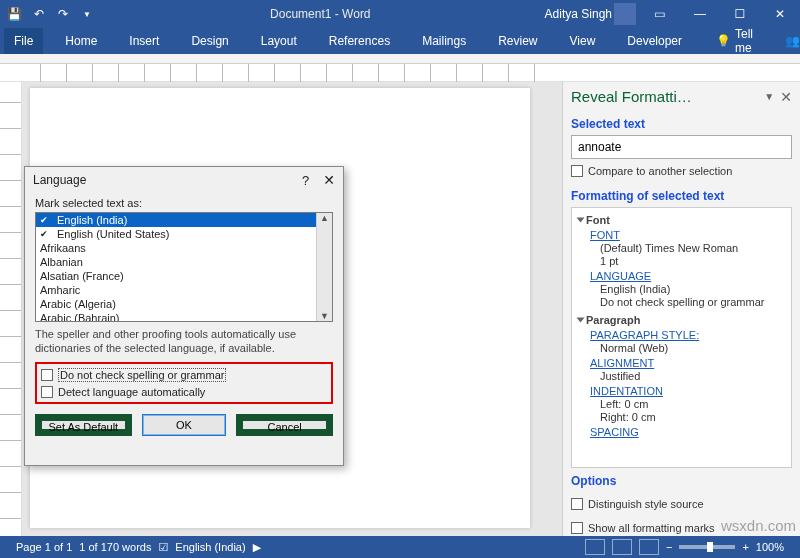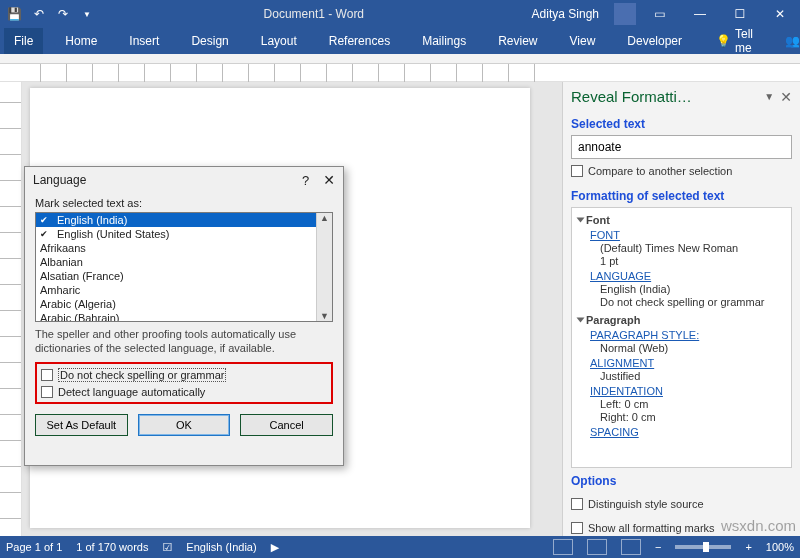--- a/index.html
+++ b/index.html
@@ -1,21 +1,21 @@
 <!DOCTYPE html>
 <html><head>
 <meta charset="utf-8">
 <style>
 * { box-sizing: border-box; margin: 0; padding: 0; font-family: "Segoe UI", Arial, sans-serif; }
 body { background: #fff; width: 800px; height: 558px; overflow: hidden; position: relative; font-size: 12px; }
 .titlebar { background: #2b579a; height: 28px; display: flex; align-items: center; color: #fff; }
 .qat { display: flex; align-items: center; gap: 6px; padding-left: 6px; }
 .qat span { width: 18px; height: 18px; display: inline-flex; align-items: center; justify-content: center; font-size: 12px; }
 .titletext { flex: 1; text-align: center; font-size: 12px; color: #e8e8e8; }
-.user { display: flex; align-items: center; gap: 15px; padding-right: 4px; }
+.user { display: flex; align-items: center; gap: 2px; padding-right: 4px; }
 .user .name { font-size: 12px; }
 .user .avatar { width: 22px; height: 22px; background: #4a6eb0; display: inline-block; }
 .winbtns { display: flex; }
 .winbtns div { width: 40px; height: 28px; display: flex; align-items: center; justify-content: center; font-size: 12px; }
 .ribbon { background: #2b579a; height: 26px; display: flex; align-items: center; color: #fff; font-size: 12px; gap: 12px; padding: 0 4px; }
 .ribbon .tab { padding: 0 10px; height: 26px; display: flex; align-items: center; cursor: pointer; }
 .ribbon .spacer { flex: 1; }
 .ribbon .tellme { display: flex; align-items: center; gap: 4px; }
 .ribbon .share { margin-left: 10px; }
 .ribbonstrip { background: #f3f3f3; border-bottom: 1px solid #d0d0d0; height: 10px; }
@@ -53,23 +53,23 @@
 .listitems { flex: 1; overflow: hidden; }
 .listitems div { padding: 1px 4px; display: flex; align-items: center; gap: 4px; }
 .listitems .sel { background: #0a64c6; color: #fff; }
 .listitems .abc { width: 13px; height: 11px; display: inline-block; font-size: 9px; }
 .list-scroll { width: 16px; background: #e8e8e8; border-left: 1px solid #ccc; display: flex; flex-direction: column; justify-content: space-between; align-items: center; font-size: 9px; color: #555; }
 .proofing-note { margin-top: 6px; font-size: 11px; color: #444; line-height: 1.25; }
 .redbox { border: 2px solid #d00; margin-top: 6px; padding: 2px 0; }
 .dlgcheck { display: flex; align-items: center; gap: 5px; padding: 2px 4px; }
 .dlgcheck .cb { width: 12px; height: 12px; border: 1px solid #666; background: #fff; }
 .dlgbtns { display: flex; gap: 10px; margin-top: 10px; }
-.dlgbtns button { flex: 1; height: 22px; background: #e6e6e6; border: 1px solid #14532d; font-size: 11px; }
+.dlgbtns button { flex: 1; height: 22px; background: #e6e6e6; border: 7px solid #14532d; font-size: 11px; }
 .dlgbtns button.primary { border: 1px solid #2176c6; box-shadow: inset 0 0 0 1px #7eb6e8; }
-.statusbar { position: absolute; left: 0; right: 0; bottom: 0; height: 22px; background: #2b579a; color: #fff; display: flex; align-items: center; font-size: 11px; padding: 0 6px; gap: 14px; }
+.statusbar { position: absolute; left: 0; right: 0; bottom: 0; height: 22px; background: #2b579a; color: #fff; display: flex; align-items: center; font-size: 11px; padding: 0 16px; gap: 7px; }
 .statusbar .seg { display: flex; align-items: center; gap: 5px; }
 .statusbar .spacer { flex: 1; }
 .statusbar .viewbtn { width: 20px; height: 16px; border: 1px solid rgba(255,255,255,.5); display: inline-block; }
 .statusbar .zoomline { width: 56px; height: 4px; background: rgba(255,255,255,.5); position: relative; }
 .statusbar .zoomdot { width: 6px; height: 10px; background: #fff; position: absolute; left: 50%; top: -3px; }
 .watermark { position: absolute; right: 4px; bottom: 24px; font-size: 15px; color: rgba(0,0,0,.35); }
 </style>
 </head>
 <body>
 

